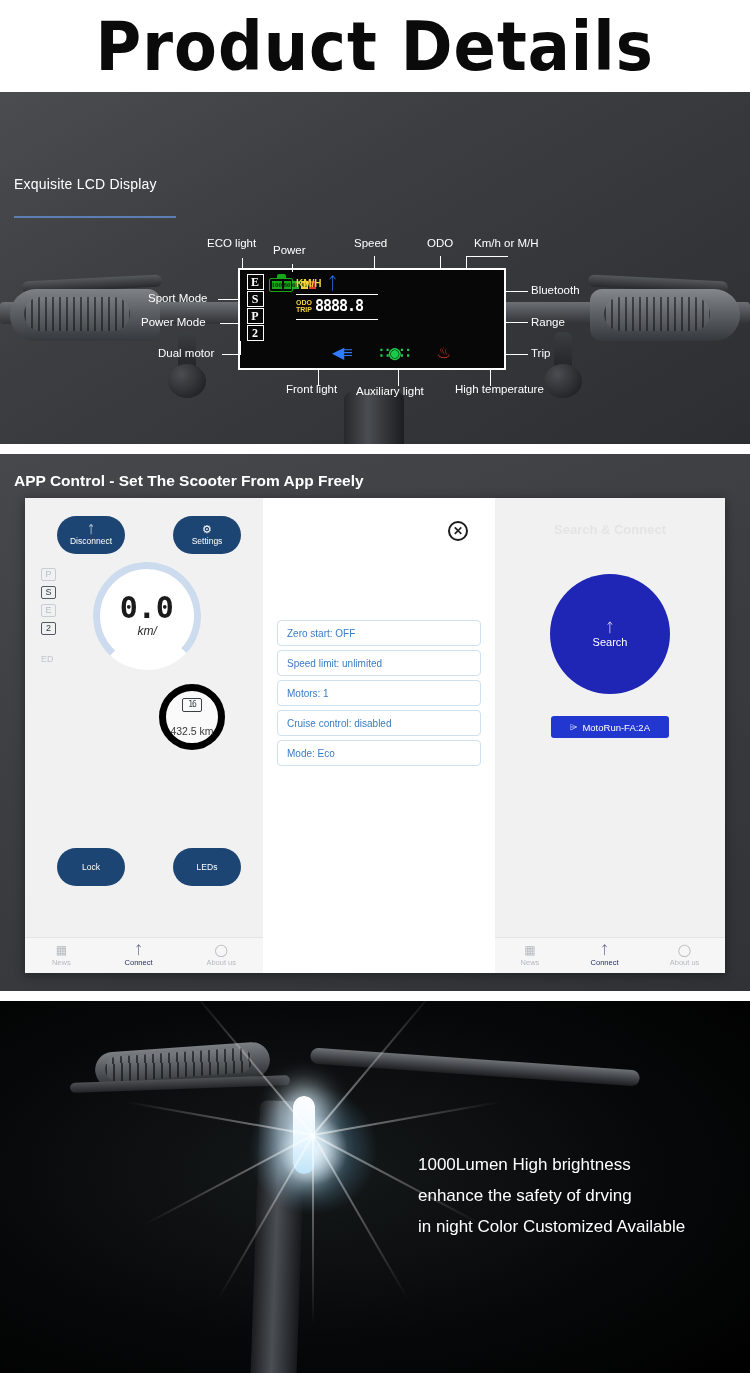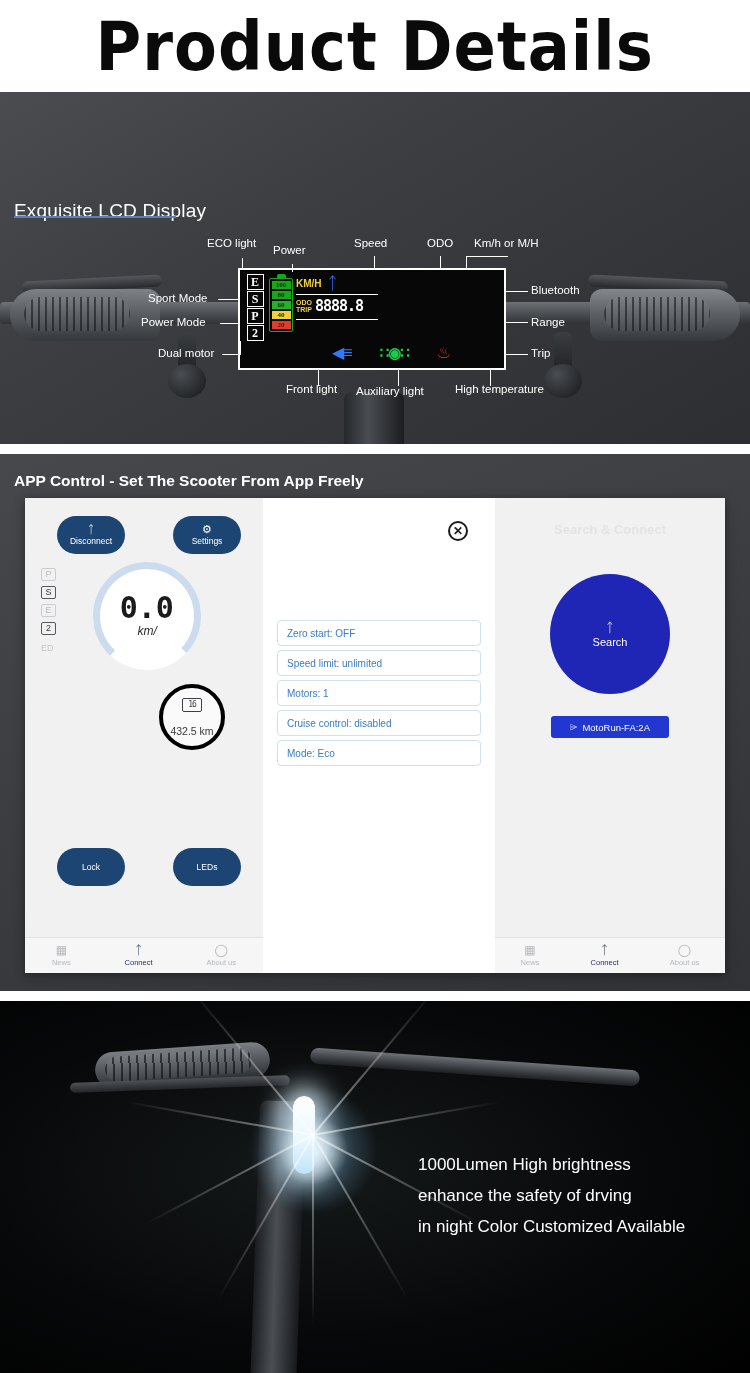--- a/index.html
+++ b/index.html
@@ -22,22 +22,22 @@
     letter-spacing:1px; transform:scaleX(1.02);
   }
 
   
   .lcd-section {
     position:relative; width:750px; height:352px;
     background:linear-gradient(150deg,#4a4c50 0%,#3c3e42 35%,#333538 70%,#2c2e31 100%);
     overflow:hidden;
   }
   .lcd-heading {
-    position:absolute; left:14px; top:108px;
-    color:#fff; font-size:19px; letter-spacing:.2px;
+    position:absolute; left:14px; top:84px;
+    color:#fff; font-size:14px; letter-spacing:.2px;
   }
   .lcd-heading-rule {
     position:absolute; left:14px; top:124px; width:162px; height:2px;
     background:#5b7fb5;
   }
   
   .bar-tube {
     position:absolute; left:0; top:210px; width:750px; height:22px;
     background:linear-gradient(180deg,#6f7276,#4b4e52 55%,#303235);
     border-radius:4px; opacity:.96;
@@ -91,21 +91,21 @@
     width:17px; height:16px; border:1.4px solid #fff; color:#fff;
     font-size:12px; font-weight:bold; line-height:14px; text-align:center;
     font-family:"Liberation Serif", serif;
   }
   .battery-col {
     width:30px; padding-top:4px; display:flex; flex-direction:column; align-items:center;
   }
   .bat-cap { width:9px; height:4px; background:#17a81a; border-radius:2px 2px 0 0; }
   .bat-body {
     width:24px; border:1.5px solid #17a81a; border-radius:2px;
-    display:flex; flex-direction:column; gap:1.5px; padding:1.5px;
+    display:flex; flex-direction:row; gap:1.5px; padding:1.5px;
   }
   .bat-seg {
     height:8.5px; font-size:7px; font-weight:bold; color:#0c2b0c;
     text-align:center; line-height:8.5px; font-family:"Liberation Serif",serif;
   }
   .speed-digits {
     flex:1; display:flex; align-items:center; justify-content:center;
     padding-left:2px;
   }
   .seg-digit {
@@ -178,24 +178,24 @@
     font-size:30px; font-weight:bold; color:#1b1b1b; line-height:28px;
     transform:rotate(2deg);
   }
   .speedo-unit { font-size:12px; font-style:italic; color:#2a2a2a; margin-top:2px; transform:rotate(2deg); }
   .mode-rail { position:absolute; left:16px; top:70px; display:flex; flex-direction:column; gap:5px; }
   .rail-box {
     width:15px; height:13px; border:1px solid #c9ccd1; border-radius:2px;
     font-size:9px; line-height:11px; text-align:center; color:#b9bcc1;
   }
   .rail-box.on { border-color:#55585e; color:#33363b; }
-  .rail-ed { font-size:9px; color:#c3c6cb; margin-top:3px; }
+  .rail-ed { font-size:9px; color:#c3c6cb; margin-top:14px; }
   .circle-stat {
     position:absolute; width:66px; height:66px; border-radius:50%;
-    background:#fafafa; border:4px solid #000000;
+    background:#fafafa; border:7px solid #000000;
     display:flex; flex-direction:column; align-items:center; justify-content:center; gap:13px;
   }
   .stat-label { font-size:10.5px; color:#3a3a3a; }
   .bat-icon {
     width:22px; height:11px; border:1.2px solid #8e9196; border-radius:2px;
     position:relative; padding:1.3px;
   }
   .bat-icon::after {
     content:""; position:absolute; right:-3.5px; top:3px; width:2.5px; height:4px;
     background:#8e9196; border-radius:0 1px 1px 0;

